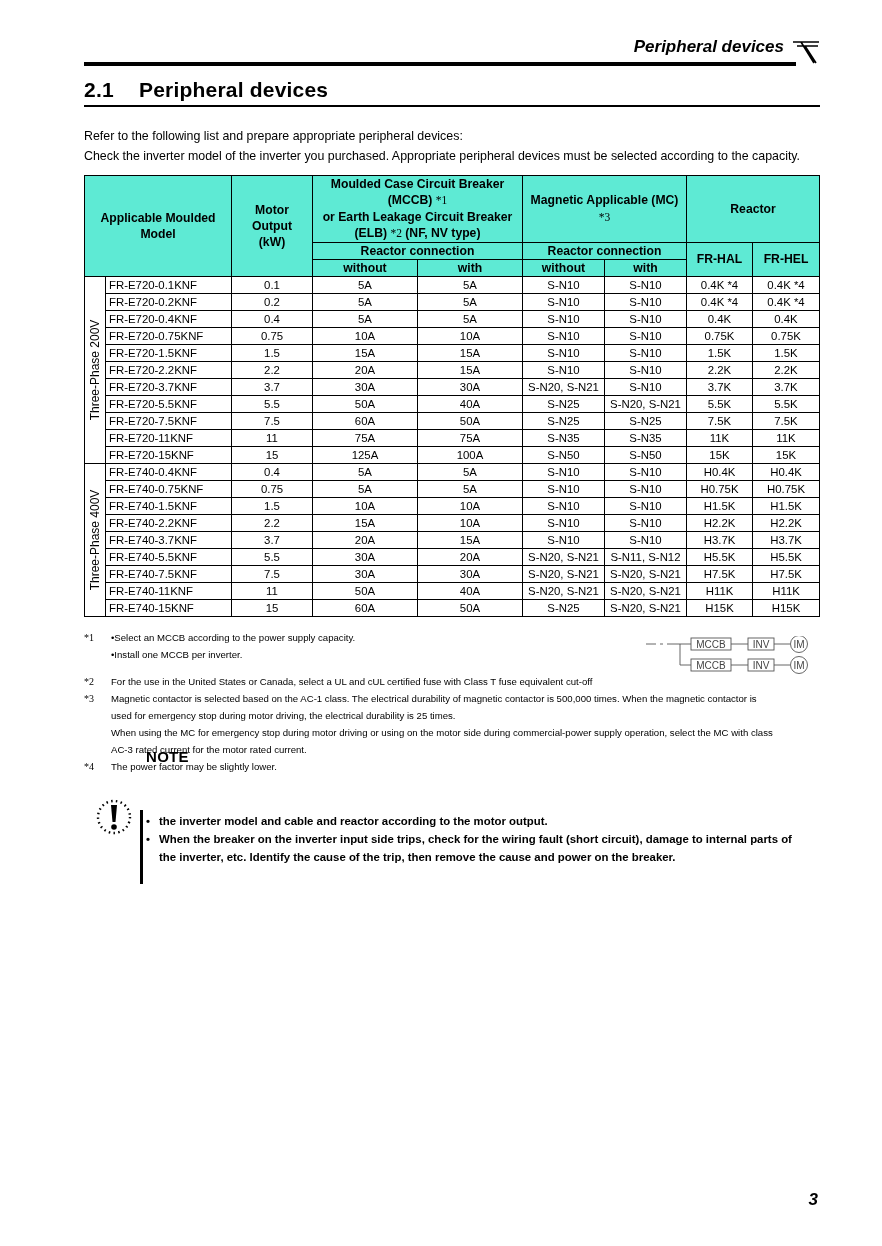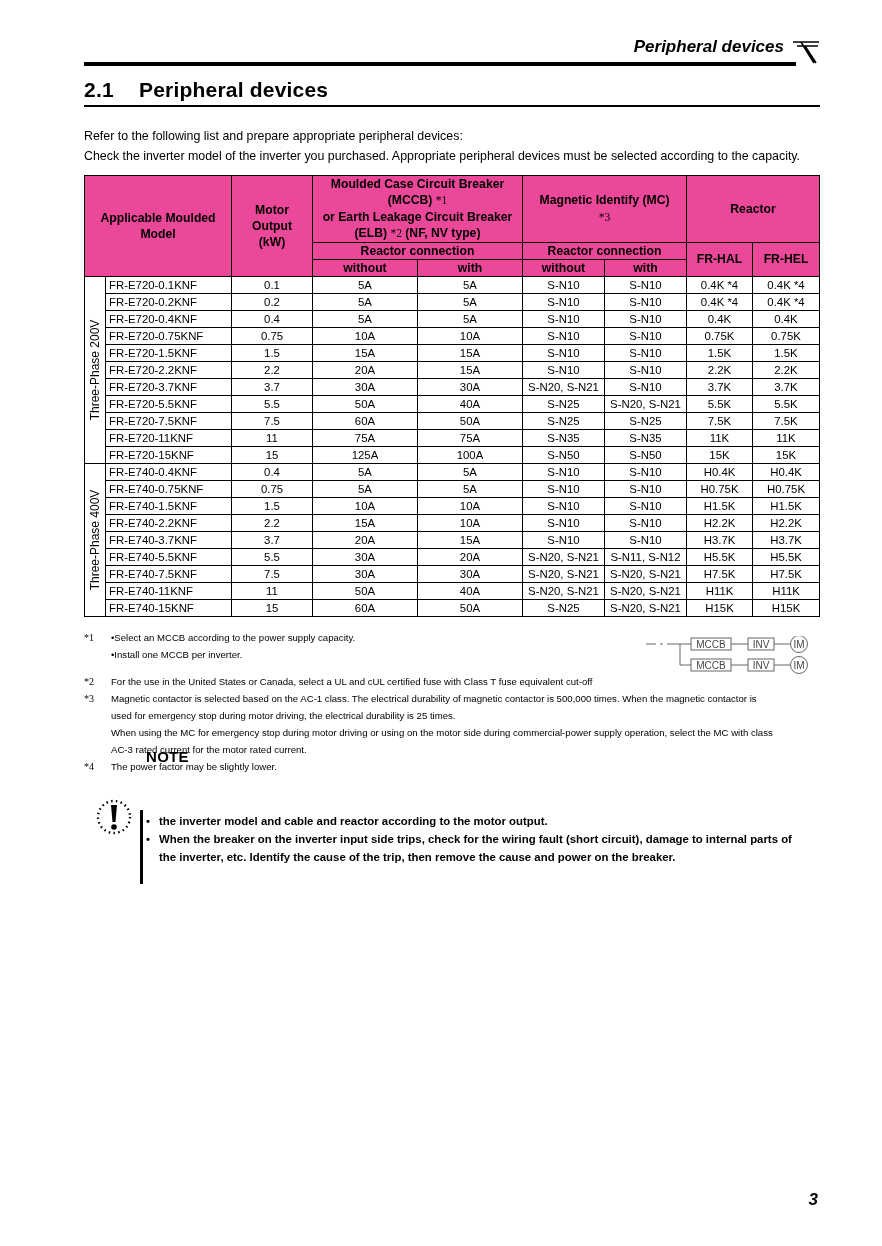--- a/index.html
+++ b/index.html
@@ -7,21 +7,21 @@
   .running-header { position:absolute; left:84px; top:36px; width:736px; height:30px; }
   .running-title { position:absolute; right:36px; top:1px; font-size:17px; font-weight:bold; font-style:italic; }
   .running-icon { position:absolute; right:0; top:4px; width:28px; height:24px; }
   .running-rule { position:absolute; left:0; top:26px; width:712px; height:4px; background:#000; }
   .section-title { position:absolute; left:84px; top:78px; font-size:21px; font-weight:bold; letter-spacing:0.2px; }
   .section-title .num { display:inline-block; width:55px; }
   .section-rule { position:absolute; left:84px; top:105px; width:736px; height:2px; background:#000; }
   .intro { position:absolute; left:84px; top:126px; font-size:12.4px; line-height:20px; width:740px; }
   table.devices { position:absolute; left:84px; top:175px; border-collapse:collapse; font-size:11.4px; table-layout:fixed; }
   table.devices th, table.devices td { border:1px solid #000; padding:0; text-align:center; height:16px; line-height:16px; }
-  table.devices th { background:#ec4899; font-weight:bold; font-size:12.2px; line-height:16.4px; }
+  table.devices th { background:#5eead4; font-weight:bold; font-size:12.2px; line-height:16.4px; }
   table.devices td.model { text-align:left; padding-left:3px; }
   table.devices td.group { width:19px; position:relative; }
   .vtext { position:absolute; left:50%; top:50%; transform:translate(-50%,-50%) rotate(-90deg); white-space:nowrap; font-size:12px; }
   table.devices { border:1.5px solid #666; }
   .fn { font-family:"Liberation Serif", serif; font-weight:normal; font-size:11.5px; }
   .footnotes { position:absolute; left:84px; top:629px; width:740px; font-size:9.6px; line-height:17px; }
   .fn-row { position:relative; padding-left:27px; }
   .fn-mark { position:absolute; left:0; top:0; font-family:"Liberation Serif", serif; font-size:10px; }
   .diagram { position:absolute; left:646px; top:636px; width:172px; height:40px; }
   .note-icon { position:absolute; left:94px; top:797px; width:40px; height:40px; }
@@ -76,21 +76,21 @@
         <div>Output</div>
         <div>(kW)</div>
       </th>
       <th colspan="2">
         <div>Moulded Case Circuit Breaker</div>
         <div><span>(MCCB)</span> <span class="fn">*1</span></div>
         <div>or Earth Leakage Circuit Breaker</div>
         <div><span>(ELB)</span> <span class="fn">*2</span> <span>(NF, NV type)</span></div>
       </th>
       <th colspan="2">
-        <div>Magnetic Identify (MC)</div>
+        <div>Magnetic Applicable (MC)</div>
         <div class="fn">*3</div>
       </th>
       <th colspan="2">Reactor</th>
     </tr>
     <tr>
       <th colspan="2">Reactor connection</th>
       <th colspan="2">Reactor connection</th>
       <th rowspan="2">FR-HAL</th>
       <th rowspan="2">FR-HEL</th>
     </tr>

